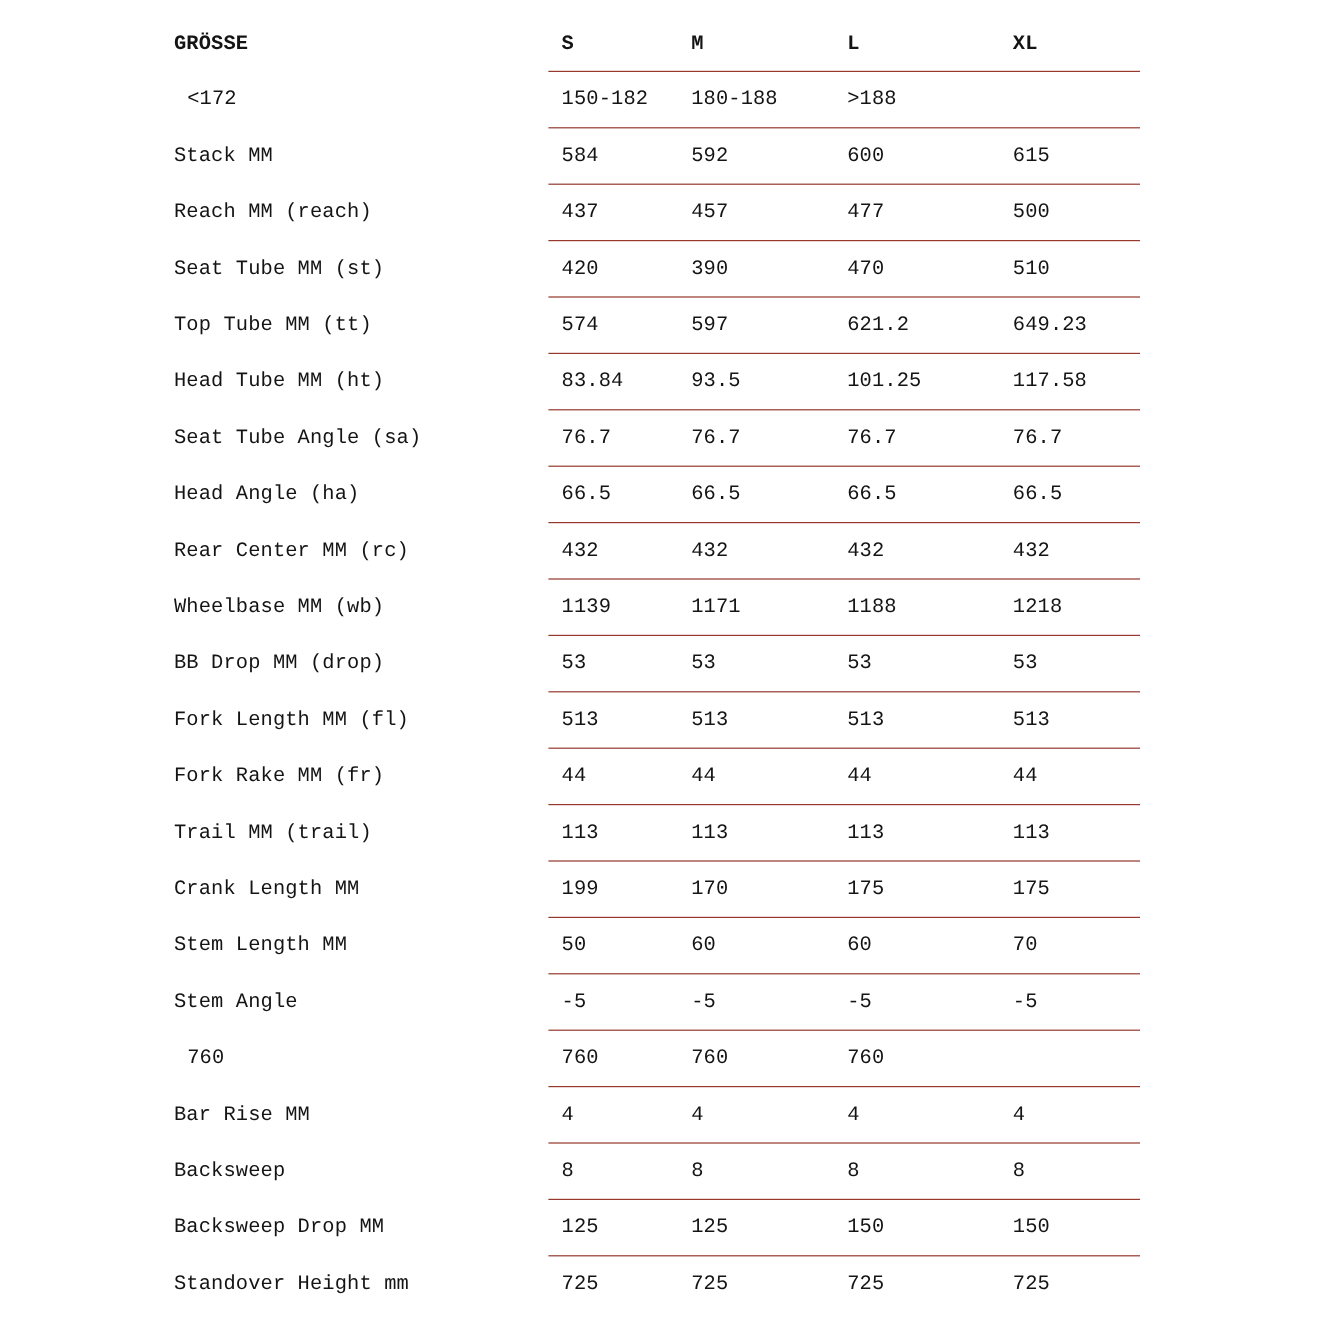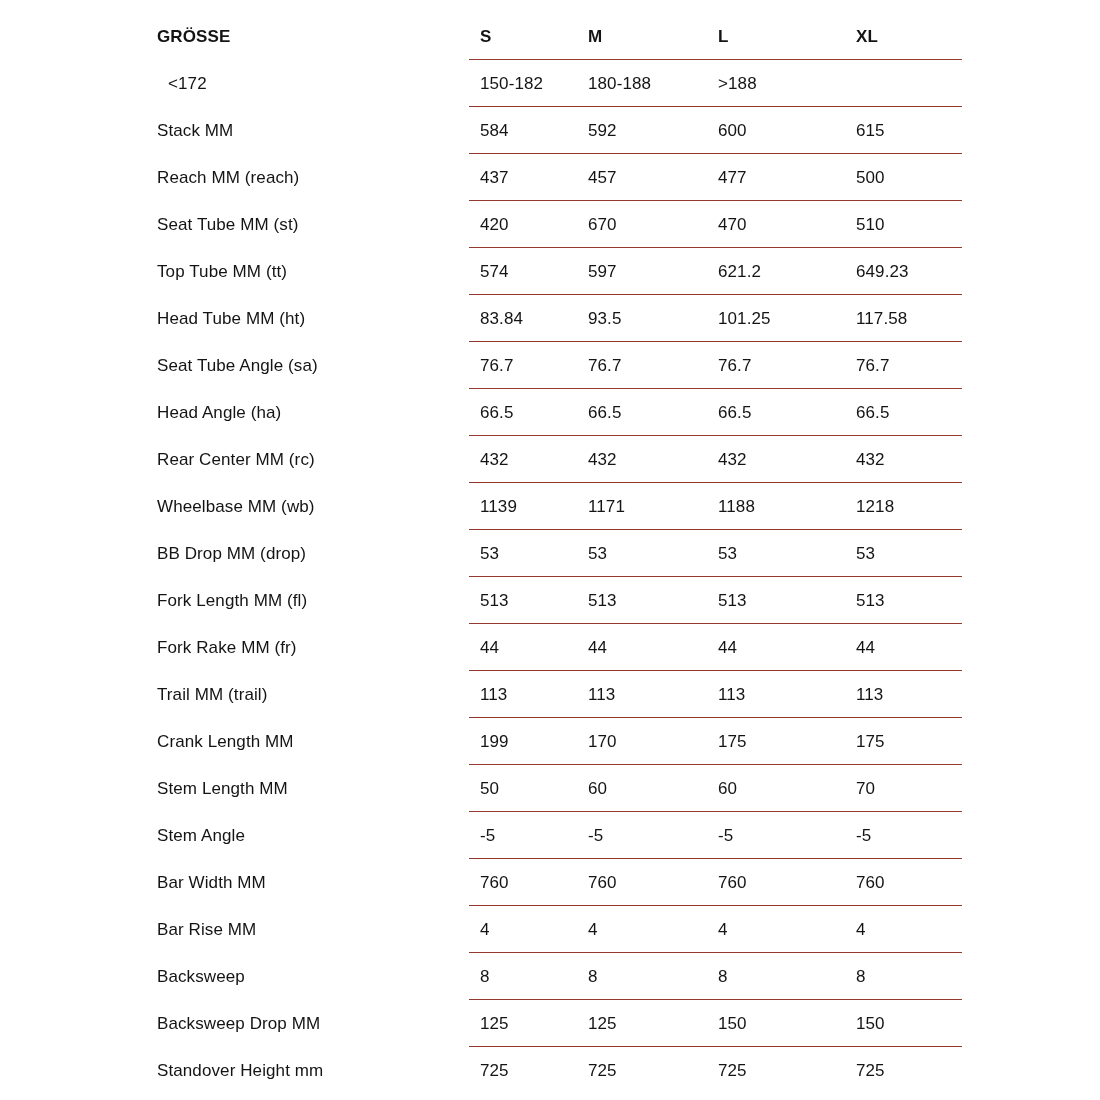--- a/index.html
+++ b/index.html
@@ -8,21 +8,21 @@
     --bg:#ffffff;
   }
   html,body{margin:0;padding:0;}
   body{
     width:1100px;height:1100px;position:relative;overflow:hidden;
     background:var(--bg);
     font-family:"Liberation Sans", sans-serif;
     color:var(--text);
   }
   .geo-table{
-    position:absolute;left:157px;top:14px;width:805px;
+    position:absolute;left:145px;top:14px;width:805px;font-family:Liberation Mono, monospace;
   }
   .row{
     position:relative;
     display:grid;
     grid-template-columns:312px 108px 130px 138px 117px;
     align-items:center;
     height:47px;
     font-size:17px;
     letter-spacing:0.1px;
   }
@@ -70,21 +70,21 @@
     <div class="cell label">Reach MM (reach)</div>
     <div class="cell val">437</div>
     <div class="cell val">457</div>
     <div class="cell val">477</div>
     <div class="cell val">500</div>
   </div>
 
   <div class="row">
     <div class="cell label">Seat Tube MM (st)</div>
     <div class="cell val">420</div>
-    <div class="cell val">670</div>
+    <div class="cell val">390</div>
     <div class="cell val">470</div>
     <div class="cell val">510</div>
   </div>
 
   <div class="row">
     <div class="cell label">Top Tube MM (tt)</div>
     <div class="cell val">574</div>
     <div class="cell val">597</div>
     <div class="cell val">621.2</div>
     <div class="cell val">649.23</div>
@@ -180,21 +180,20 @@
 
   <div class="row">
     <div class="cell label">Stem Angle</div>
     <div class="cell val">-5</div>
     <div class="cell val">-5</div>
     <div class="cell val">-5</div>
     <div class="cell val">-5</div>
   </div>
 
   <div class="row">
-    <div class="cell label">Bar Width MM</div>
     <div class="cell val">760</div>
     <div class="cell val">760</div>
     <div class="cell val">760</div>
     <div class="cell val">760</div>
   </div>
 
   <div class="row">
     <div class="cell label">Bar Rise MM</div>
     <div class="cell val">4</div>
     <div class="cell val">4</div>

